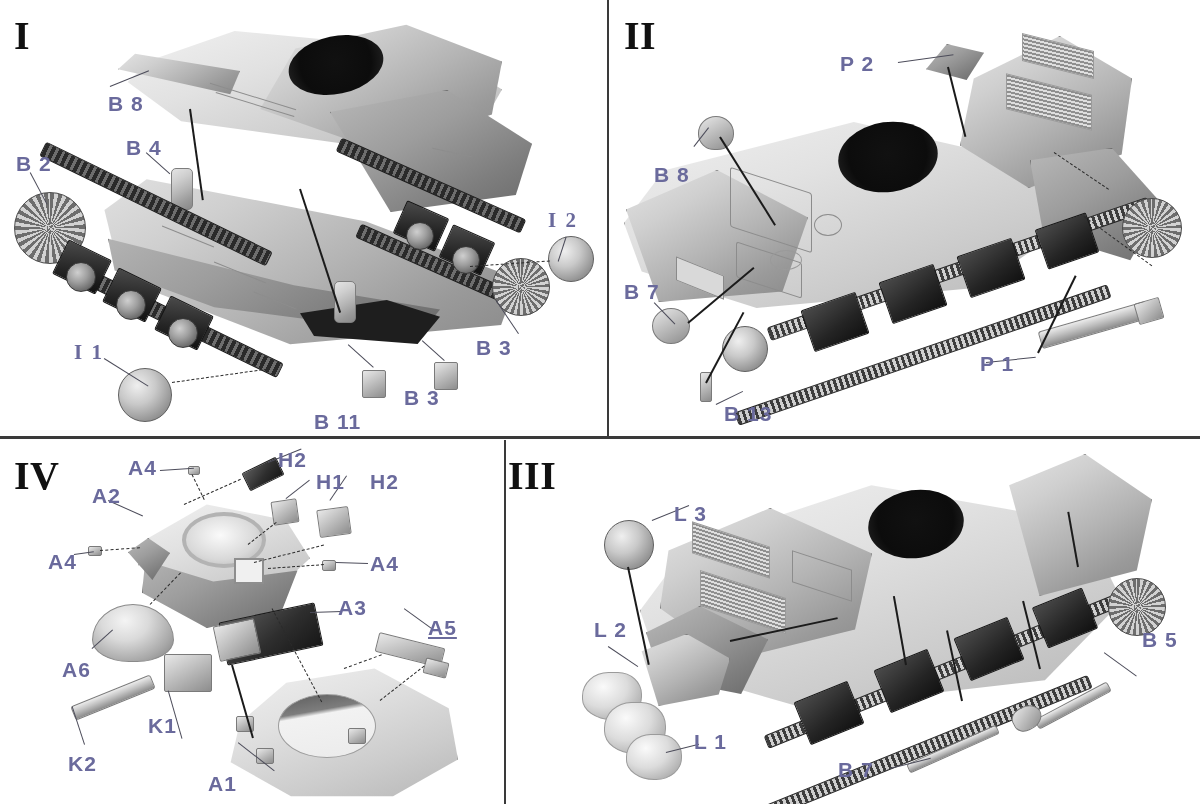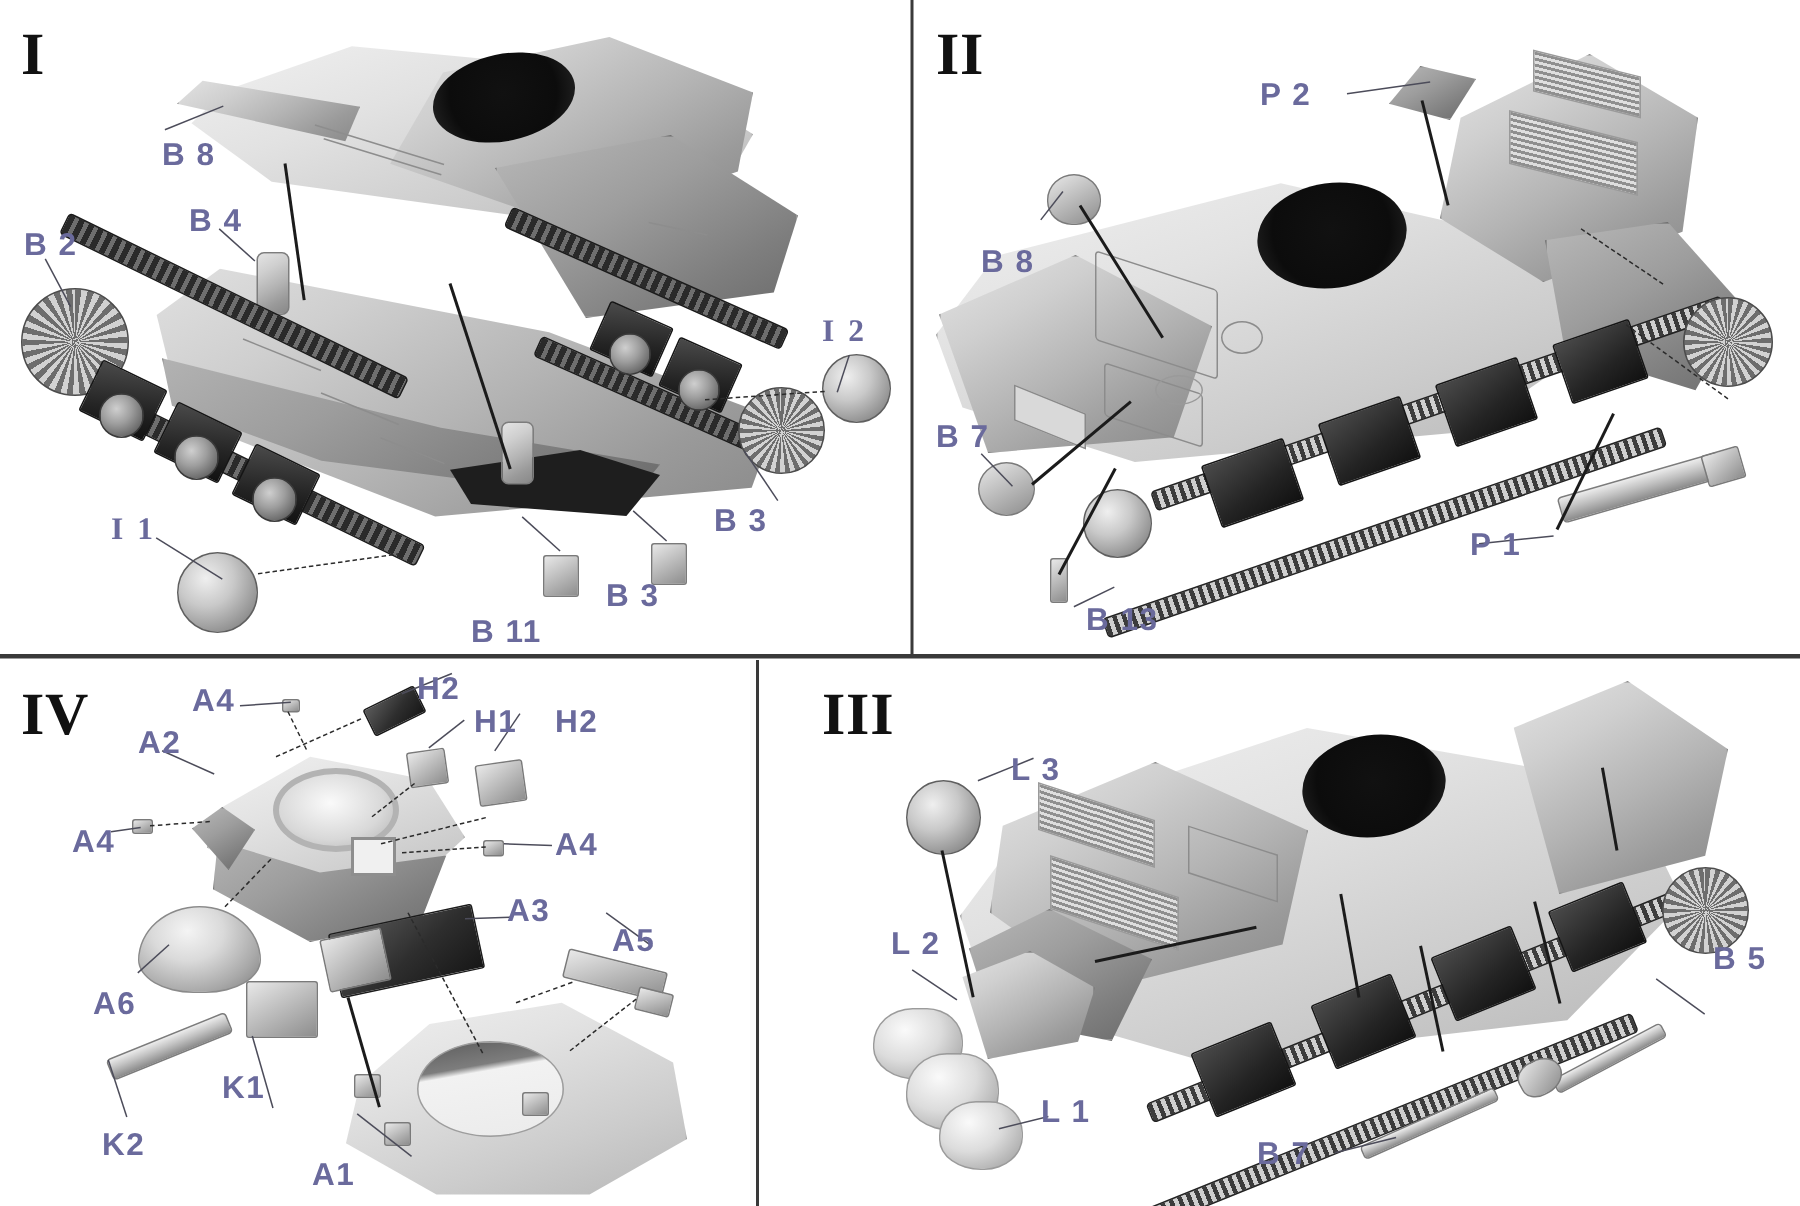--- a/index.html
+++ b/index.html
@@ -12,21 +12,21 @@
   #div-h{left:0;top:436px;width:1200px;height:3px;}
   #div-v-top{left:607px;top:0;width:2px;height:436px;}
   #div-v-bot{left:504px;top:440px;width:2px;height:364px;}
 
   
   .panel-num{position:absolute;font-family:"Liberation Serif",serif;
              font-weight:bold;color:#111;letter-spacing:.5px;}
   #num-I  {left:14px;top:12px;font-size:40px;}
   #num-II {left:624px;top:12px;font-size:40px;text-align:center;}
   #num-IV {left:14px;top:452px;font-size:40px;}
-  #num-III{left:548px;top:452px;font-size:40px;}
+  #num-III{left:508px;top:452px;font-size:40px;}
 
   
   .lbl{position:absolute;color:#6a6a9c;font-weight:bold;
        font-size:21px;white-space:nowrap;letter-spacing:1px;
        font-family:"Liberation Sans",sans-serif;}
   .lbl.serif{font-family:"Liberation Serif",serif;letter-spacing:2px;}
 
   
   .lead{position:absolute;background:#4c4c5a;height:1.4px;
         transform-origin:0 50%;}
@@ -385,20 +385,20 @@
     <div class="lead dash" style="left:380px;top:700px;width:56px;transform:rotate(-38deg);"></div>
 
     <div class="lbl" style="left:128px;top:456px;">A4</div>
     <div class="lbl" style="left:278px;top:448px;">H2</div>
     <div class="lbl" style="left:316px;top:470px;">H1</div>
     <div class="lbl" style="left:370px;top:470px;">H2</div>
     <div class="lbl" style="left:92px;top:484px;">A2</div>
     <div class="lbl" style="left:48px;top:550px;">A4</div>
     <div class="lbl" style="left:370px;top:552px;">A4</div>
     <div class="lbl" style="left:338px;top:596px;">A3</div>
-    <div class="lbl" style="left:408px;top:616px;">A5</div>
+    <div class="lbl" style="left:428px;top:616px;text-decoration:underline;">A5</div>
     <div class="lbl" style="left:62px;top:658px;">A6</div>
     <div class="lbl" style="left:148px;top:714px;">K1</div>
     <div class="lbl" style="left:68px;top:752px;">K2</div>
     <div class="lbl" style="left:208px;top:772px;">A1</div>
   </div>
 
 </div>
 
 </body></html>

